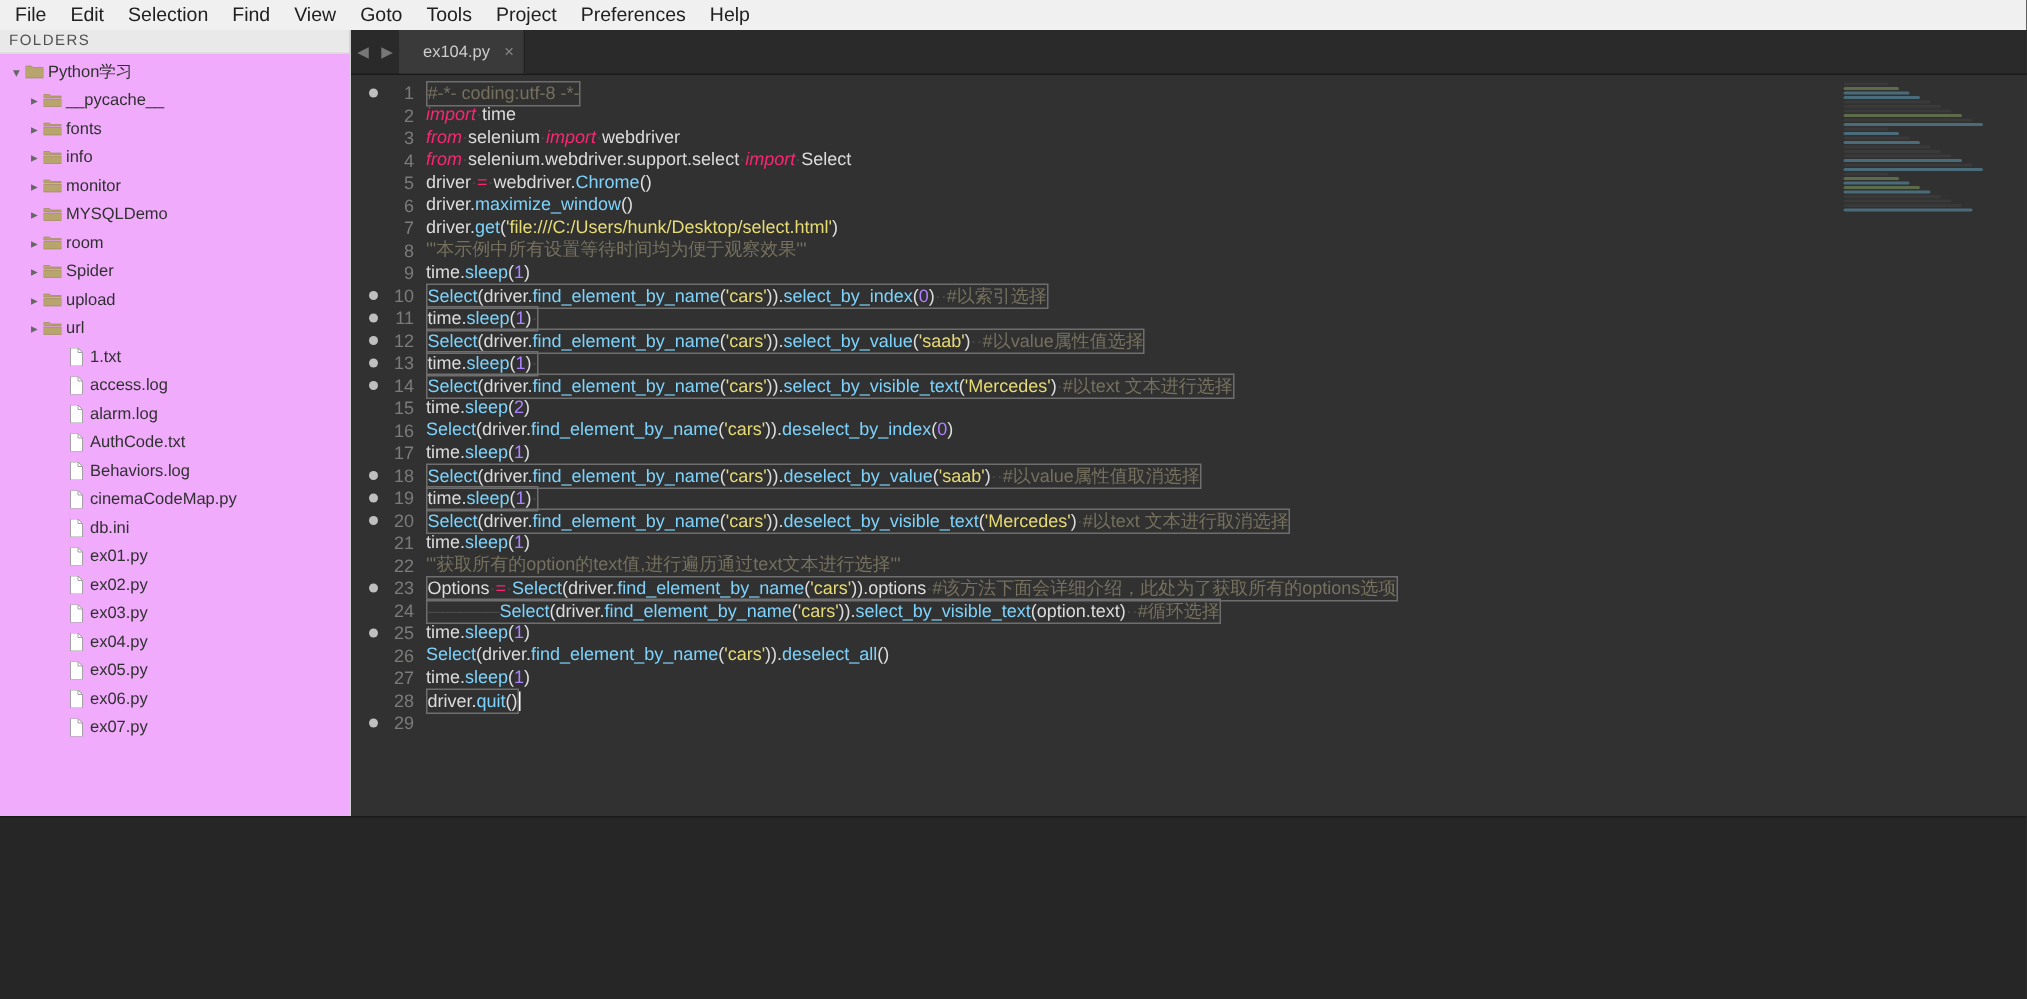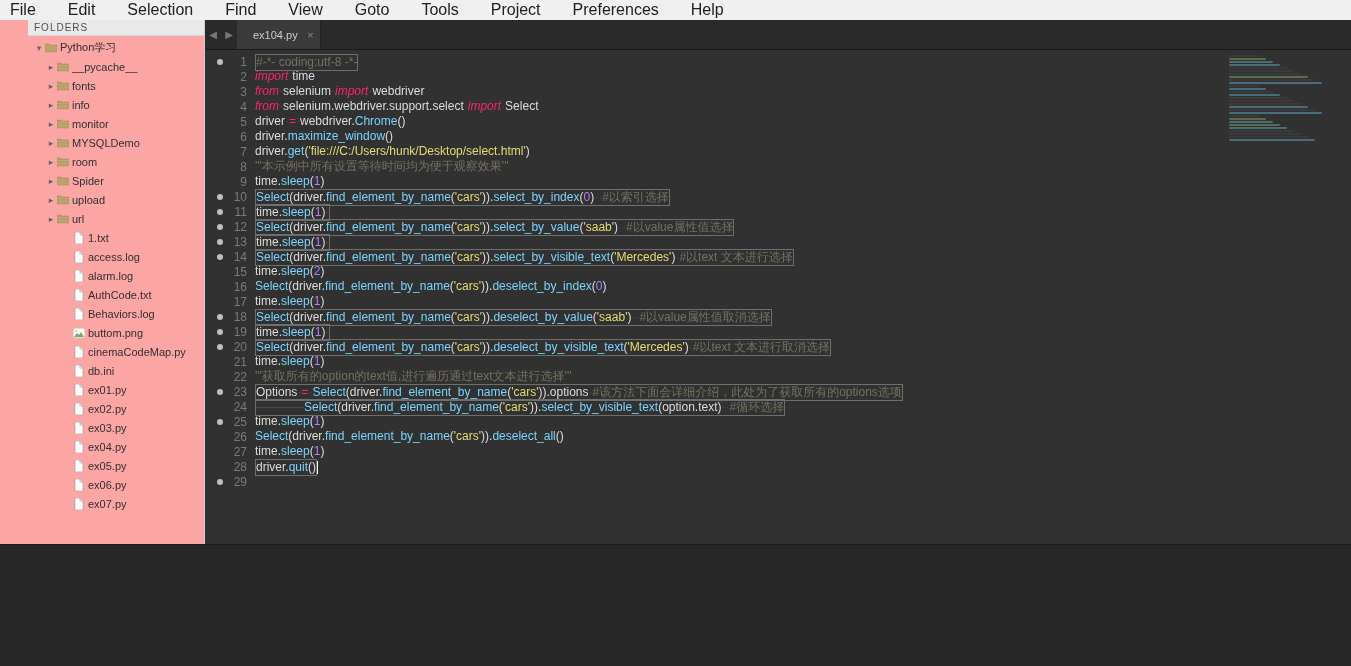--- a/index.html
+++ b/index.html
@@ -1,23 +1,23 @@
 <!DOCTYPE html>
 <html><head>
 <meta charset="utf-8">
 <style>
 * { margin: 0; padding: 0; box-sizing: border-box; font-family: "Segoe UI", Arial, sans-serif; }
 html, body { width: 1351px; height: 666px; overflow: hidden; background: #313131; }
-.menubar { height: 20px; background: #f0f0f0; display: flex; align-items: center; font-size: 16px; color: #202020; padding: 0 2px; gap: 16px; }
+.menubar { height: 20px; background: #f0f0f0; display: flex; align-items: center; font-size: 13px; color: #202020; padding: 0 2px; }
 .menubar .item { padding: 0 8px; height: 20px; line-height: 20px; cursor: default; }
 
 .main { display: flex; height: 524px; }
 
 
-.sidebar { width: 205px; background: #fca5a5; border-right: 1px solid #cfcfcf; font-size: 11px; color: #303030; overflow: hidden; padding-left: 28px; }
+.sidebar { width: 234px; background: #f0abfc; border-right: 1px solid #cfcfcf; font-size: 11px; color: #303030; overflow: hidden; }
 .folders-hdr { background: #e9e9e9; font-size: 10px; letter-spacing: 1px; color: #505050; padding: 2px 6px; border-bottom: 1px solid #d8d8d8; }
 .tree { padding: 2px 0 0 2px; }
 .tree .row { display: flex; align-items: center; height: 19px; padding-left: 4px; white-space: nowrap; }
 .tree .arrow { width: 10px; color: #666; font-size: 9px; text-align: center; }
 .tree .icon { width: 14px; display: inline-flex; justify-content: center; margin-right: 2px; }
 .tree .label {}
 
 
 .ind1 { padding-left: 16px !important; }
 .ind2 { padding-left: 32px !important; }
@@ -210,31 +210,20 @@
         </div>
         <div class="row ind2">
           <span class="arrow"></span>
           <span class="icon">
             <svg class="fileicon" viewBox="0 0 10 12">
               <path d="M1 0h5l3 3v9H1z" fill="#fff" stroke="#999" stroke-width="0.6"></path>
               <path d="M6 0v3h3" fill="none" stroke="#999" stroke-width="0.6"></path>
             </svg>
           </span>
           <span class="label">Behaviors.log</span>
-        </div>
-        <div class="row ind2">
-          <span class="arrow"></span>
-          <span class="icon">
-            <svg class="imgicon" viewBox="0 0 12 10">
-              <rect x="0" y="0" width="12" height="10" fill="#fff" stroke="#888" stroke-width="0.6"></rect>
-              <circle cx="3" cy="3" r="1" fill="#f7c765"></circle>
-              <path d="M1 9l3-4 2 2 2-3 3 5z" fill="#7aa86f"></path>
-            </svg>
-          </span>
-          <span class="label">buttom.png</span>
         </div>
         <div class="row ind2">
           <span class="arrow"></span>
           <span class="icon">
             <svg class="fileicon" viewBox="0 0 10 12">
               <path d="M1 0h5l3 3v9H1z" fill="#fff" stroke="#999" stroke-width="0.6"></path>
               <path d="M6 0v3h3" fill="none" stroke="#999" stroke-width="0.6"></path>
             </svg>
           </span>
           <span class="label">cinemaCodeMap.py</span>

